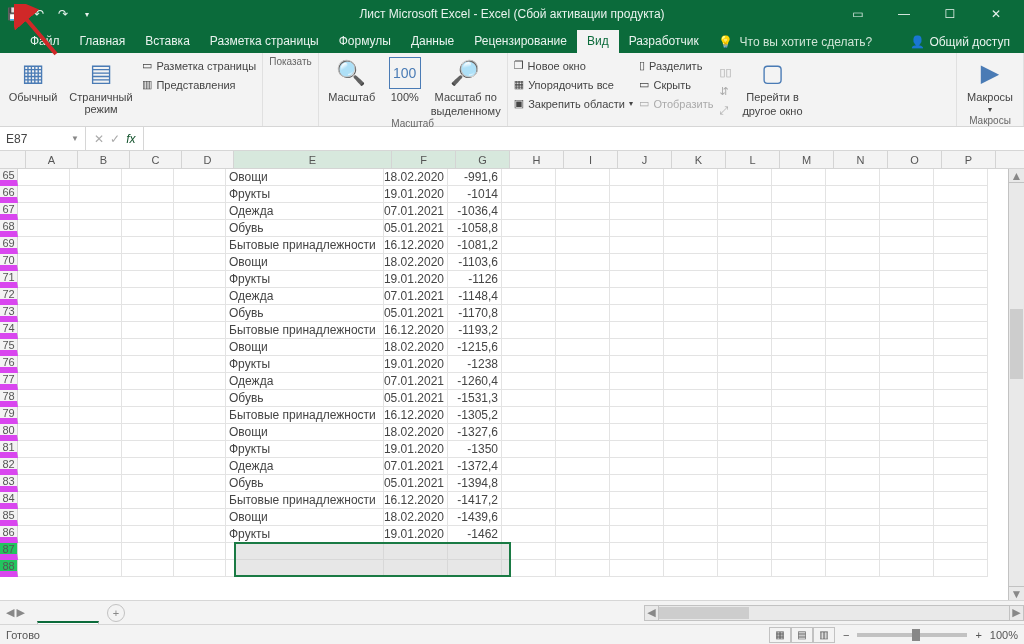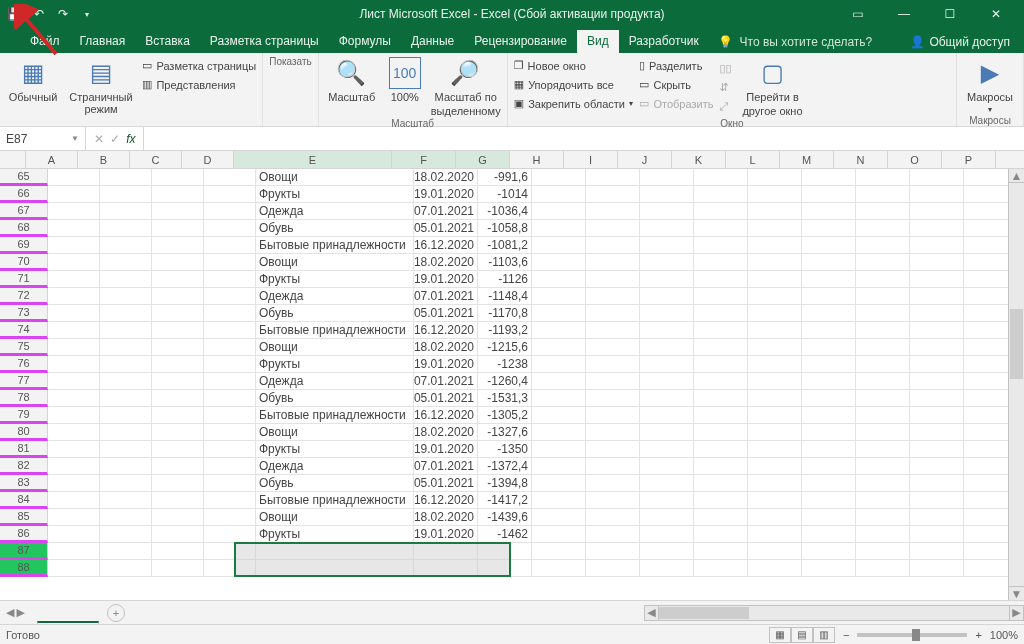--- a/index.html
+++ b/index.html
@@ -40,21 +40,21 @@
   .fxbtns { display: flex; align-items: center; gap: 6px; padding: 0 8px; color: #aaa; border-right: 1px solid #d6d6d6; }
   .fxinput { flex: 1; padding: 0 6px; display: flex; align-items: center; font-size: 12px; }
 
   
   .sheet { position: absolute; top: 151px; bottom: 44px; left: 0; right: 0; overflow: hidden; background: #fff; }
   .colheads { display: flex; height: 18px; border-bottom: 1px solid #d4d4d4; background: #f3f3f3; }
   .rowhead-spacer { width: 26px; border-right: 1px solid #d4d4d4; background: #f3f3f3; }
   .ch { border-right: 1px solid #d4d4d4; text-align: center; font-size: 11px; color: #555; display: flex; align-items: center; justify-content: center; }
   .rows { }
   .row { display: flex; height: 17px; }
-  .rh { width: 48px; border-right: 1px solid #d4d4d4; border-bottom: 3px solid #d946ef; background: #f3f3f3; text-align: center; font-size: 11px; color: #555; display: flex; align-items: center; justify-content: center; }
+  .rh { width: 18px; border-right: 1px solid #d4d4d4; border-bottom: 6px solid #d946ef; background: #f3f3f3; text-align: center; font-size: 11px; color: #555; display: flex; align-items: center; justify-content: center; }
   .cell { border-right: 1px solid #e3e3e3; border-bottom: 1px solid #e3e3e3; font-size: 12px; padding: 0 3px; overflow: hidden; white-space: nowrap; display: flex; align-items: center; }
   .cell.num { justify-content: flex-end; }
   .cell.txt { justify-content: flex-start; }
 
   .sel { position: absolute; border: 2px solid #1a7a44; pointer-events: none; background: rgba(200,200,200,0.18); }
   .selfill { position: absolute; background: #cfcfcf; opacity: 0.35; pointer-events: none; }
 
   
   .sheettabs { position: absolute; bottom: 20px; left: 0; right: 0; height: 24px; background: #f3f3f3; border-top: 1px solid #d6d6d6; display: flex; align-items: center; font-size: 11px; }
   .stab-nav { display: flex; gap: 2px; padding: 0 6px; color: #888; }
@@ -212,21 +212,20 @@
         <div class="row">
             <span style="color:#aaa;">⤢</span>
           </div>
       </div>
       <div class="bigbtn wide">
         <div class="icon32">▢</div>
         <span>Перейти в</span>
         <span>другое окно</span>
       </div>
     </div>
-    <div class="group-label">Окно</div>
   </div>
 
   <div class="group">
     <div class="group-body">
       <div class="bigbtn">
         <div class="icon32">▶</div>
         <span>Макросы</span>
         <span style="font-size:8px;">▾</span>
       </div>
     </div>

